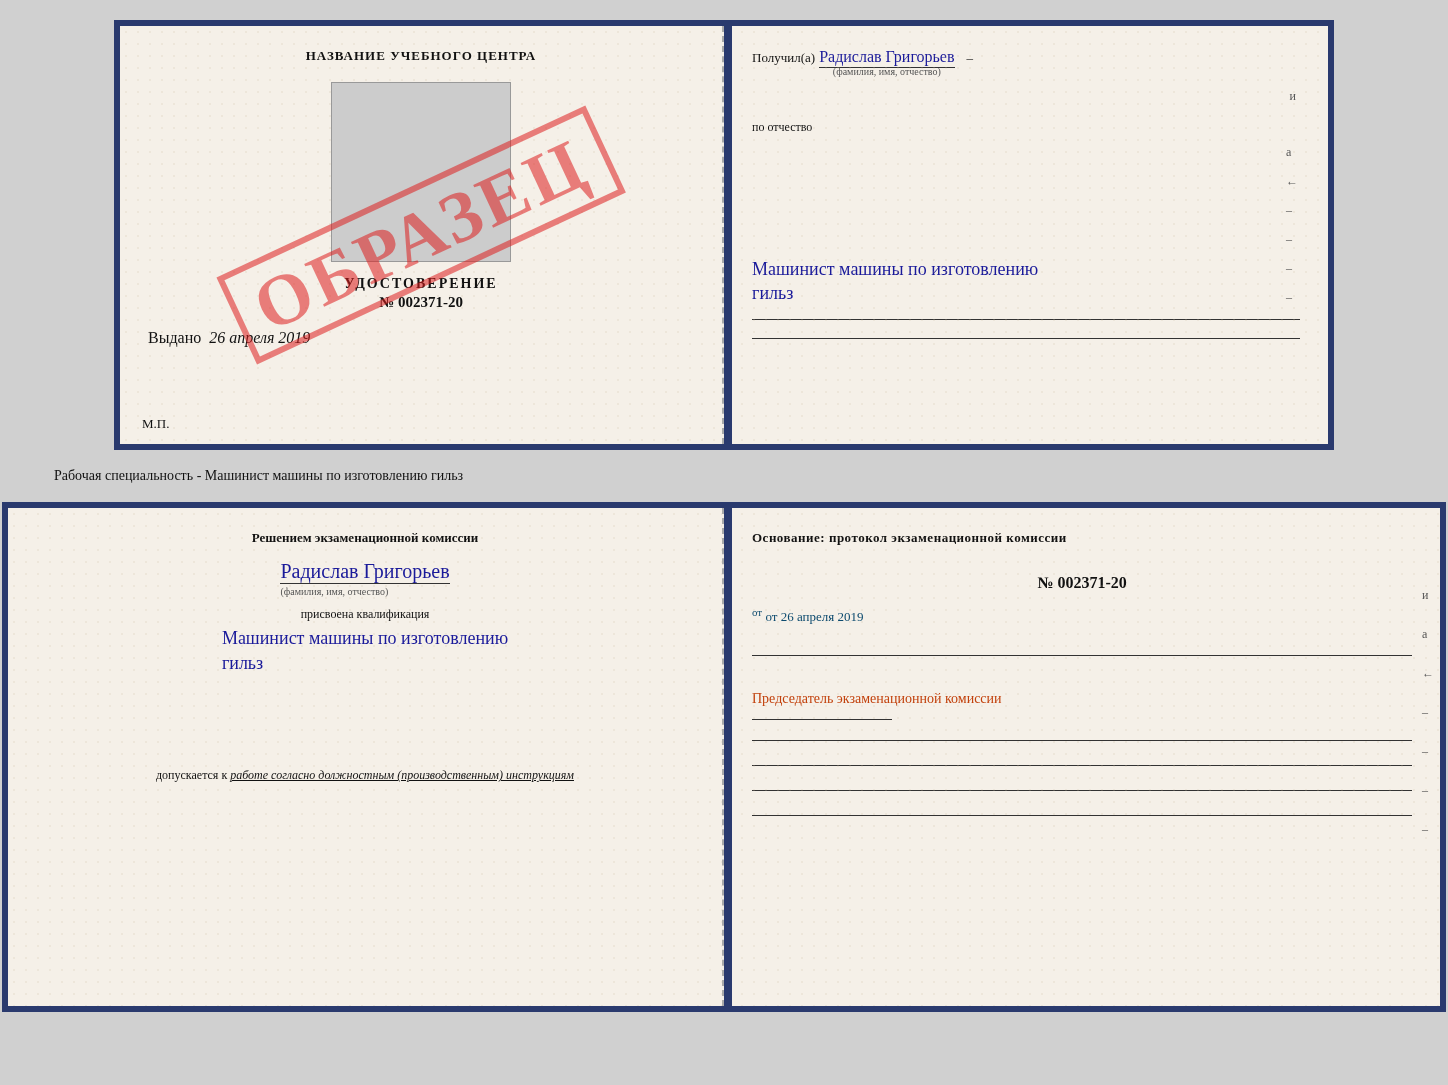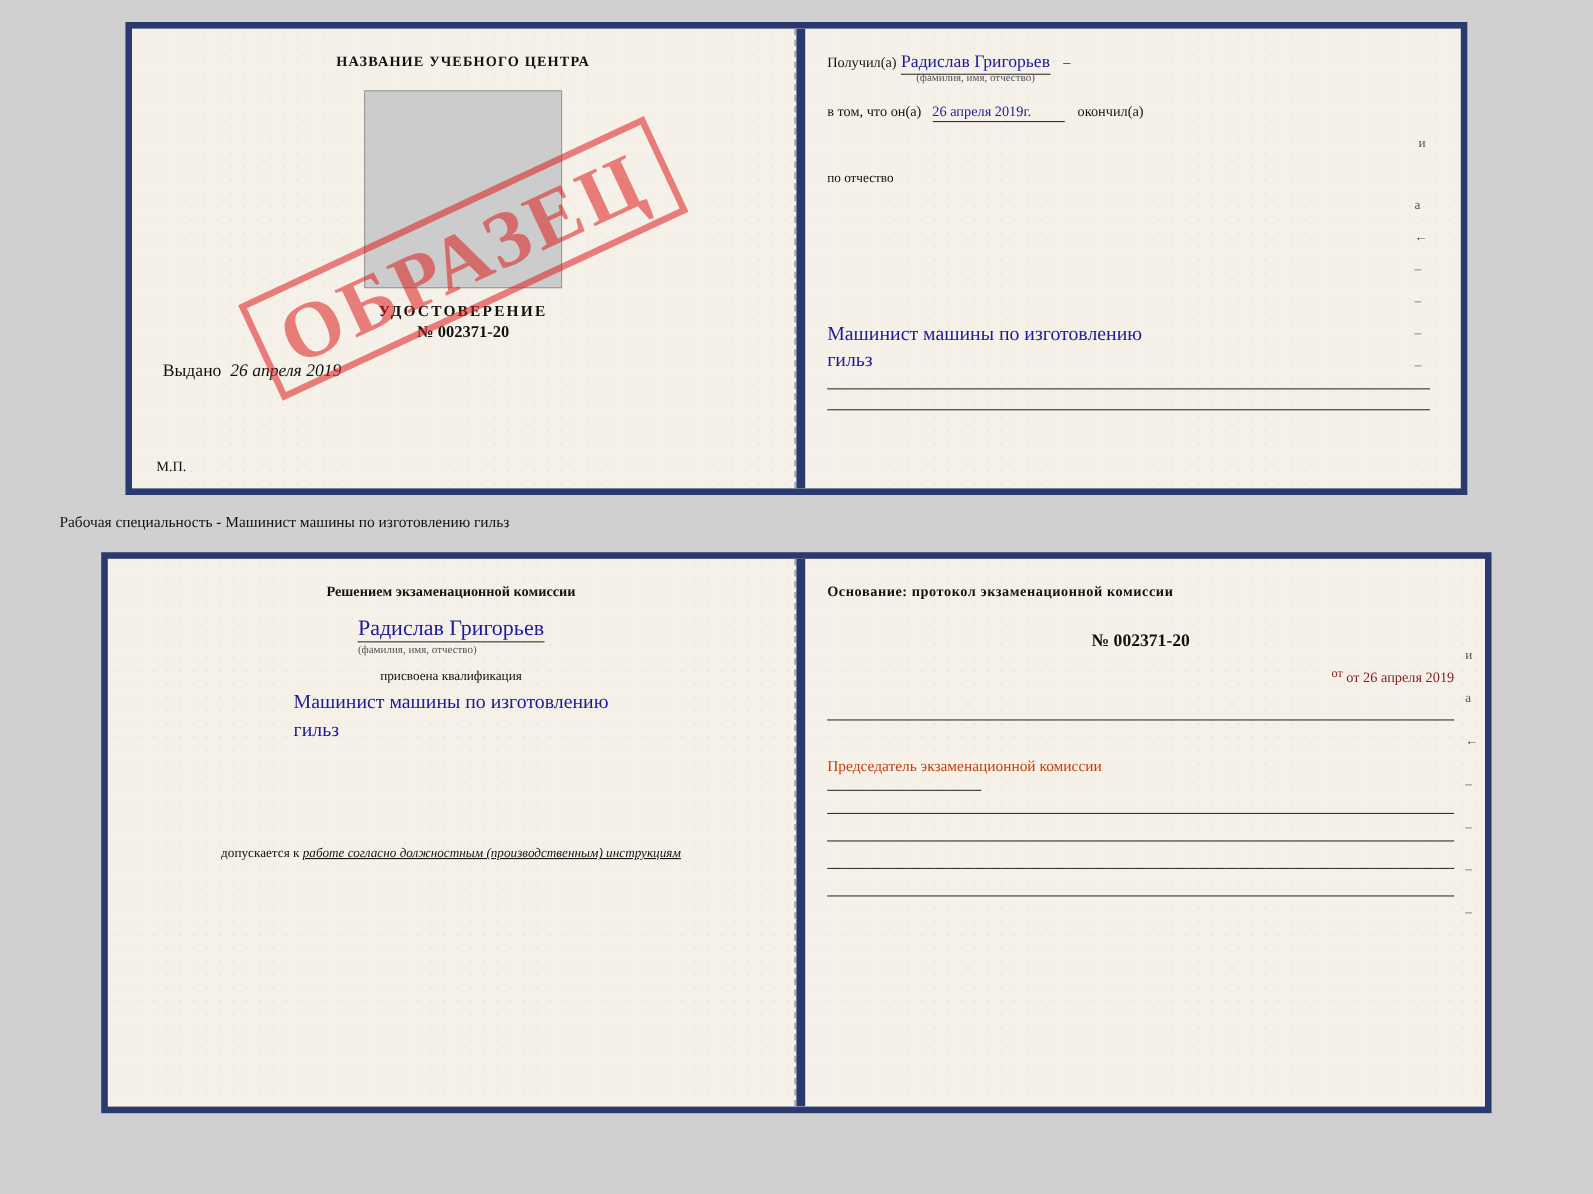--- a/index.html
+++ b/index.html
@@ -193,21 +193,21 @@
     
     .caption {
       font-size: 14px;
       color: #111;
       align-self: flex-start;
       margin-left: 34px;
     }
 
     
     .cert-bottom {
-      width: 1264px;
+      width: 1444px;
       height: 510px;
       background: #f5f0e8;
       border: 6px solid #2a3a6e;
       display: flex;
       position: relative;
       overflow: hidden;
     }
 
     .cert-bottom::after {
       content: '';
@@ -290,22 +290,22 @@
     }
     .protocol-num {
       font-size: 16px;
       font-weight: bold;
       text-align: center;
       color: #111;
       margin: 4px 0;
     }
     .date-line {
       font-size: 13px;
-      color: #7f1d1d;
-      text-align: right;
+      color: #0c4a6e;
+      text-align: left;
       margin-bottom: 16px;
     }
     .signature-block {
       font-size: 14px;
       color: #c2410c;
       margin-top: 14px;
       line-height: 1.6;
     }
     .sig-line {
       border-bottom: 1px solid #333;
@@ -338,25 +338,20 @@
   <div class="cert-right">
     <div class="line-row">
       <span style="font-size:13px;">Получил(а)</span>
       <span style="display:inline-flex; flex-direction:column; align-items:center;">
         <span class="handwritten">Радислав Григорьев</span>
         <span class="small-label">(фамилия, имя, отчество)</span>
       </span>
       <span style="font-size:13px; margin-left:8px;">–</span>
     </div>
 
-    <div class="line-row" style="margin-top:6px;">
-      <span style="font-size:13px;">в том, что он(а)</span>
-      <span class="handwritten underline-field" style="font-size:13px; margin-left:6px; padding-right:10px;">26 апреля 2019г.</span>
-      <span style="font-size:13px; margin-left:8px;">окончил(а)</span>
-    </div>
 
 
     <div style="display:flex; align-items:flex-end; justify-content:flex-end; margin-top:2px;">
       <span style="font-size:12px; color:#555; margin-right:4px;">и</span>
     </div>
 
     <div class="profession-label">по отчество</div>
     <div style="display:flex; align-items:flex-end; justify-content:space-between;">
       <div>
         <div class="profession-value">Машинист машины по изготовлению</div>

